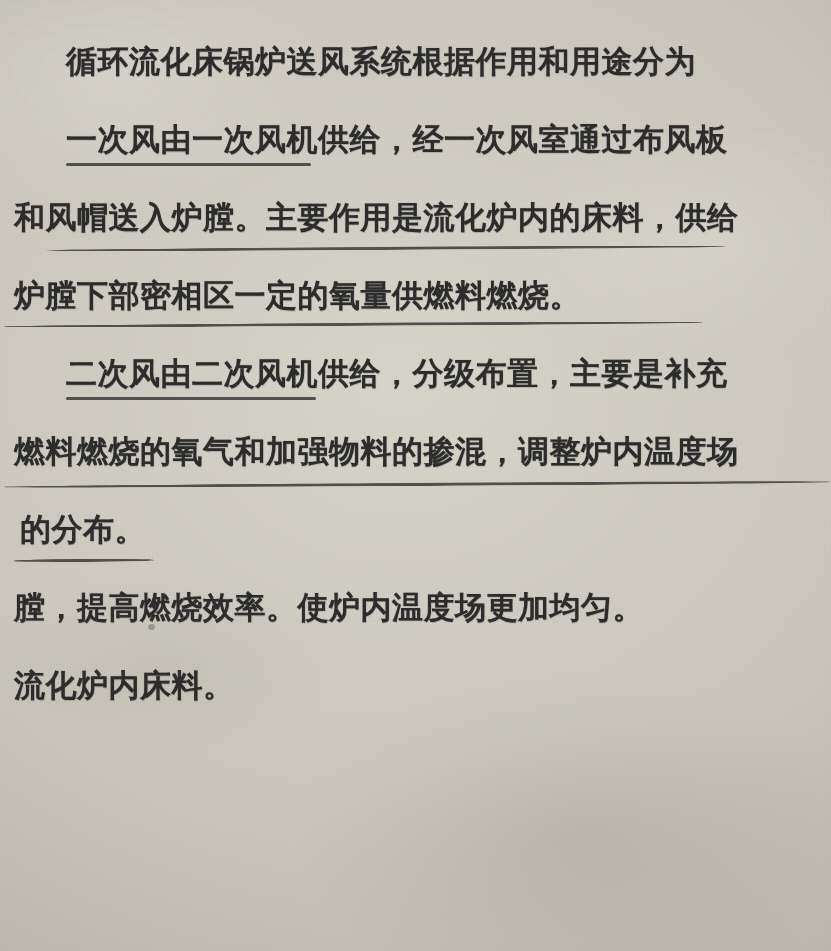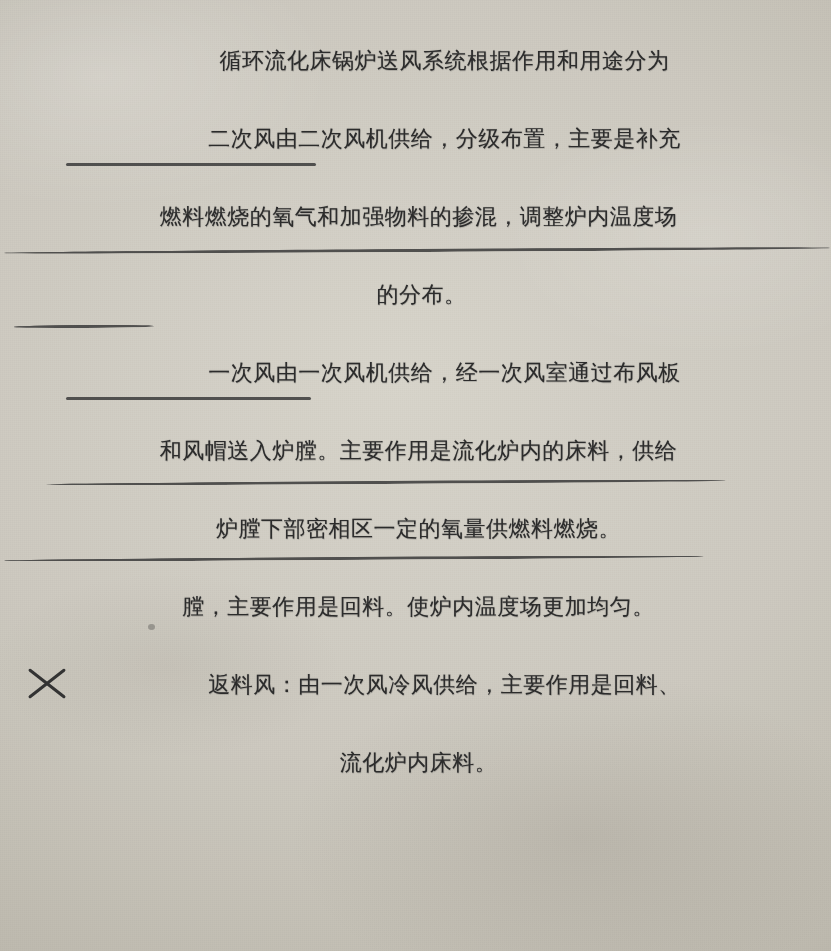--- a/index.html
+++ b/index.html
@@ -55,28 +55,27 @@
   }
 
   .para {
     margin: 0;
   }
 
   .line {
     position: relative;
     display: block;
     color: #2c2c2c;
-    font-size: 22px;
+    font-size: 31px;
     line-height: 78px;
     height: 78px;
     letter-spacing: 0.5px;
     white-space: nowrap;
     text-shadow: 0 0 1px rgba(60,60,60,0.45), 0.5px 0.5px 0 rgba(80,80,80,0.18);
-    font-weight: 400;
-    text-align: center;
+    font-weight: 700;
   }
   .line.indent {
     padding-left: 62px;
   }
   .line.pl4 { padding-left: 10px; }
   .line.pl8 { padding-left: 16px; }
 
   
   .ul {
     position: absolute;
@@ -123,39 +122,35 @@
 <body>
 
 <div id="page">
   <div id="text-body">
 
     <div class="para">
       <span class="line indent">循环流化床锅炉送风系统根据作用和用途分为</span>
     </div>
 
     <div class="para">
+      <span class="line indent">一次风由一次风机供给，经一次风室通过布风板<span class="ul" style="left:62px; width:245px; bottom:12px;"></span></span>
+      <span class="line pl4">和风帽送入炉膛。主要作用是流化炉内的床料，供给<span class="ul wavy" style="left:42px; width:680px; bottom:6px;"></span></span>
+      <span class="line pl4">炉膛下部密相区一定的氧量供燃料燃烧。<span class="ul wavy" style="left:0px; width:700px; bottom:8px;"></span></span>
+    </div>
+
+    <div class="para">
       <span class="line indent">二次风由二次风机供给，分级布置，主要是补充<span class="ul" style="left:62px; width:250px; bottom:12px;"></span></span>
       <span class="line pl4">燃料燃烧的氧气和加强物料的掺混，调整炉内温度场<span class="ul wavy" style="left:0px; width:826px; bottom:4px;"></span></span>
       <span class="line pl8">的分布。<span class="ul wavy" style="left:10px; width:140px; bottom:6px;"></span></span>
     </div>
 
     <div class="para">
-      <span class="line indent">一次风由一次风机供给，经一次风室通过布风板<span class="ul" style="left:62px; width:245px; bottom:12px;"></span></span>
-      <span class="line pl4">和风帽送入炉膛。主要作用是流化炉内的床料，供给<span class="ul wavy" style="left:42px; width:680px; bottom:6px;"></span></span>
-      <span class="line pl4">炉膛下部密相区一定的氧量供燃料燃烧。<span class="ul wavy" style="left:0px; width:700px; bottom:8px;"></span></span>
+      <span class="line pl4">膛，提高燃烧效率。使炉内温度场更加均匀。</span>
     </div>
 
     <div class="para">
-      <span class="line pl4">膛，主要作用是回料。使炉内温度场更加均匀。</span>
-    </div>
-
-    <div class="para">
-      <span class="line indent">返料风：由一次风冷风供给，主要作用是回料、<span class="xmark" style="left:22px; top:18px;">
-          <i class="a"></i>
-            <i class="b"></i>
-        </span></span>
       <span class="line pl4">流化炉内床料。</span>
     </div>
 
   </div>
 
   <span class="smudge" style="left:148px; top:624px; width:7px; height:6px;"></span>
 </div>
 
 </body></html>

